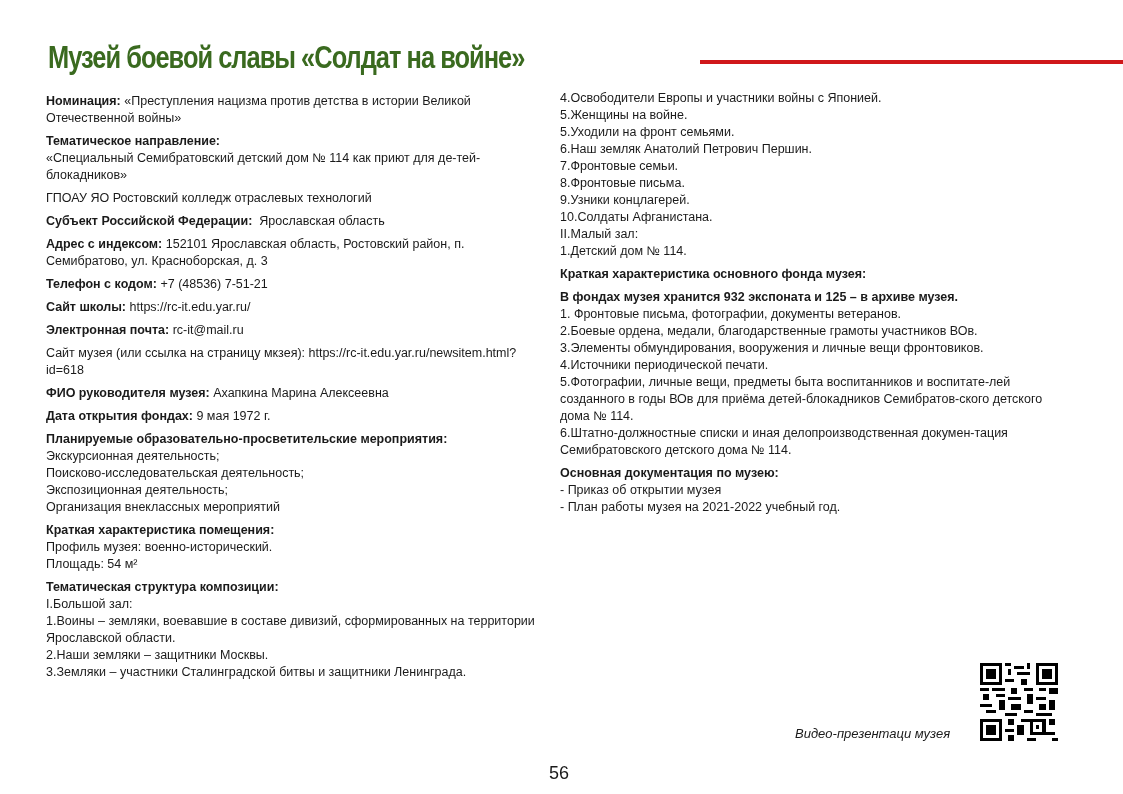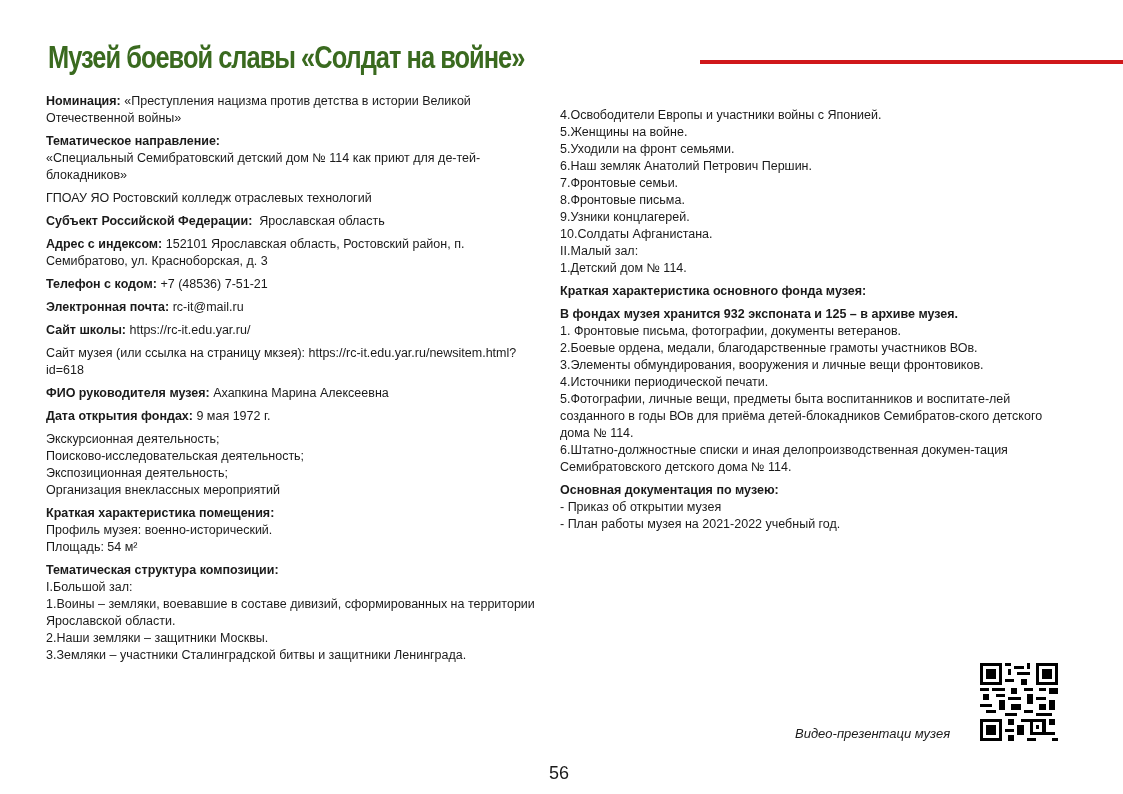--- a/index.html
+++ b/index.html
@@ -6,47 +6,48 @@
   body { width: 1123px; height: 794px; position: relative; overflow: hidden; font-family: "Liberation Sans", sans-serif; color: #1a1a1a; }
   .title {
     position: absolute; left: 48px; top: 40px;
     font-family: "Liberation Sans", sans-serif; font-weight: bold;
     font-size: 31px; color: #3a6a1f; letter-spacing: -1.2px;
     transform: scaleX(0.82); transform-origin: left top; white-space: nowrap;
   }
   .red-rule { position: absolute; left: 700px; top: 60px; width: 423px; height: 4px; background: #d0181a; }
   .col { position: absolute; font-size: 12.5px; line-height: 17px; }
   .col-left { left: 46px; top: 93px; width: 500px; }
-  .col-right { left: 560px; top: 107px; width: 510px; }
+  .col-right { left: 560px; top: 90px; width: 510px; }
   .block { margin-bottom: 6px; }
   .lbl { font-weight: bold; }
   .line { display: block; }
   .caption { position: absolute; left: 795px; top: 726px; font-size: 13px; font-style: italic; }
   .qr { position: absolute; left: 980px; top: 663px; width: 78px; height: 78px; }
   .page-num { position: absolute; left: 549px; top: 763px; font-size: 18px; }
 </style>
 </head>
 <body>
 
 <div class="title">Музей боевой славы «Солдат на войне»</div>
 <div class="red-rule"></div>
 
 <div class="col col-left">
   <div class="block"><span class="lbl">Номинация:</span><span> «Преступления нацизма против детства в истории Великой Отечественной войны»</span></div>
   <div class="block"><span class="lbl line">Тематическое направление:</span><span>«Специальный Семибратовский детский дом № 114 как приют для де-тей-блокадников»</span></div>
   <div class="block"><span>ГПОАУ ЯО Ростовский колледж отраслевых технологий</span></div>
   <div class="block"><span class="lbl">Субъект Российской Федерации:</span><span style="white-space:pre">  Ярославская область</span></div>
   <div class="block"><span class="lbl">Адрес с индексом:</span><span> 152101 Ярославская область, Ростовский район, п. Семибратово, ул. Красноборская, д. 3</span></div>
   <div class="block"><span class="lbl">Телефон с кодом:</span><span> +7 (48536) 7-51-21</span></div>
+  <div class="block"><span class="lbl">Сайт школы:</span><span> https://rc-it.edu.yar.ru/</span></div>
   <div class="block"><span class="lbl">Электронная почта:</span><span> rc-it@mail.ru</span></div>
-  <div class="block"><span class="lbl">Сайт школы:</span><span> https://rc-it.edu.yar.ru/</span></div>
   <div class="block">Сайт музея (или ссылка на страницу мкзея): https://rc-it.edu.yar.ru/newsitem.html?id=618</div>
   <div class="block"><span class="lbl">ФИО руководителя музея:</span><span> Ахапкина Марина Алексеевна</span></div>
   <div class="block"><span class="lbl">Дата открытия фондах:</span><span> 9 мая 1972 г.</span></div>
   <div class="block">
+    <span class="lbl line">Планируемые образовательно-просветительские мероприятия:</span>
     <span class="line">Экскурсионная деятельность;</span>
     <span class="line">Поисково-исследовательская деятельность;</span>
     <span class="line">Экспозиционная деятельность;</span>
     <span class="line">Организация внеклассных мероприятий</span>
   </div>
   <div class="block">
     <span class="lbl line">Краткая характеристика помещения:</span>
     <span class="line">Профиль музея: военно-исторический.</span>
     <span class="line">Площадь: 54 м²</span>
   </div>

